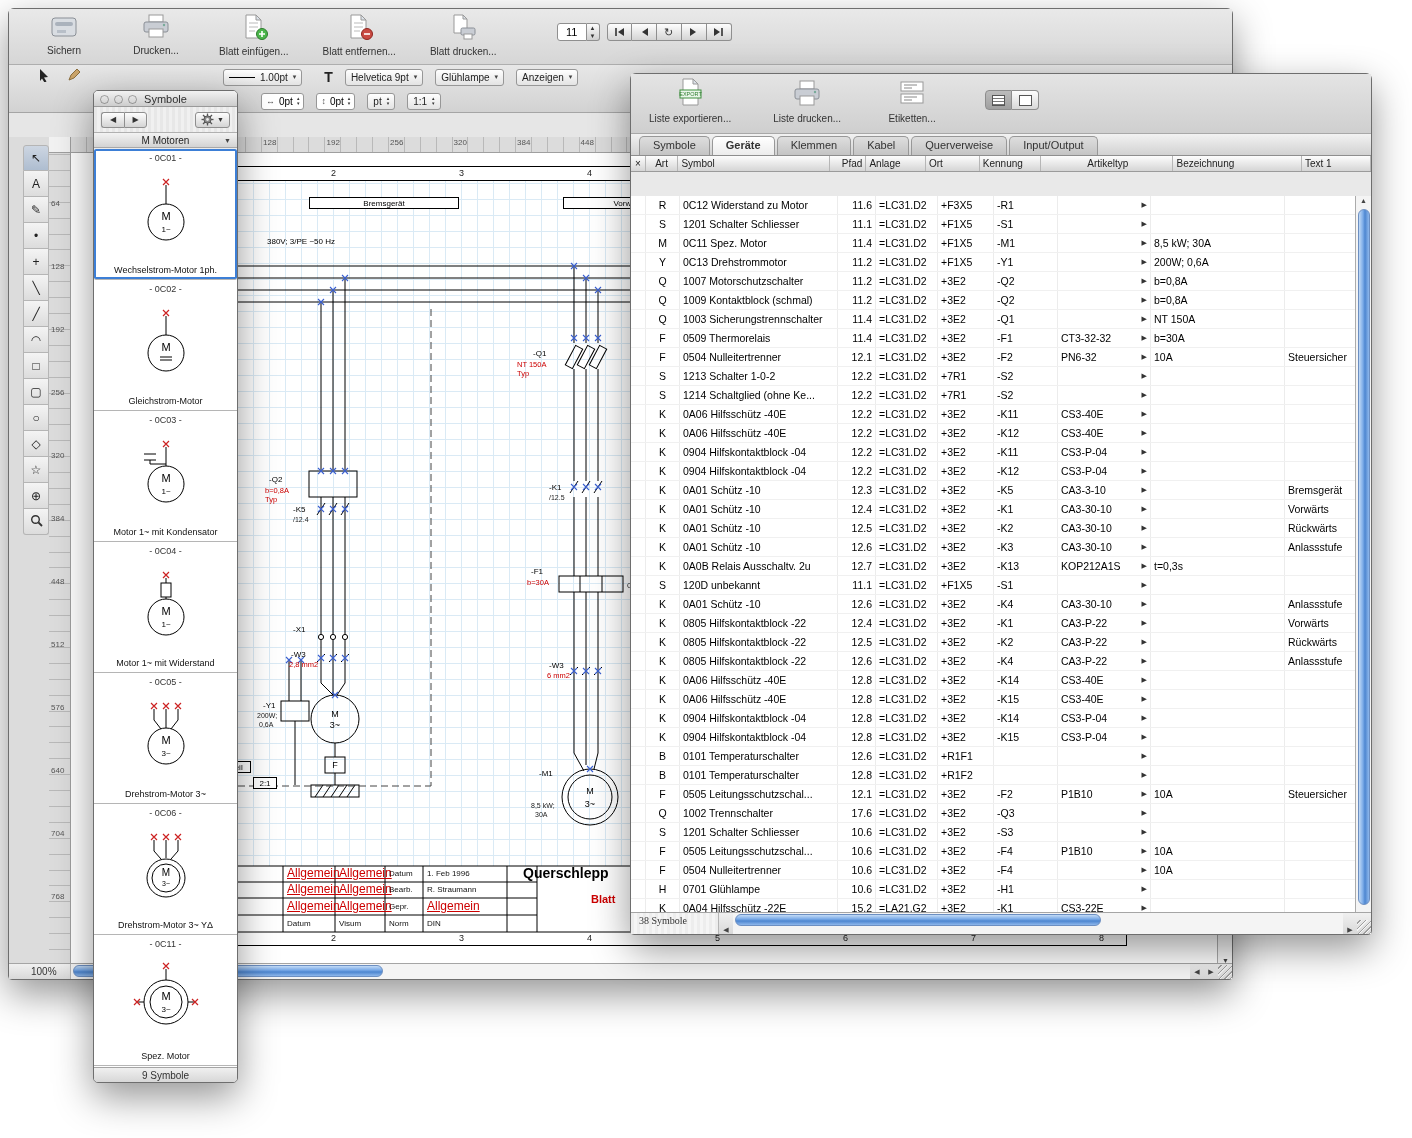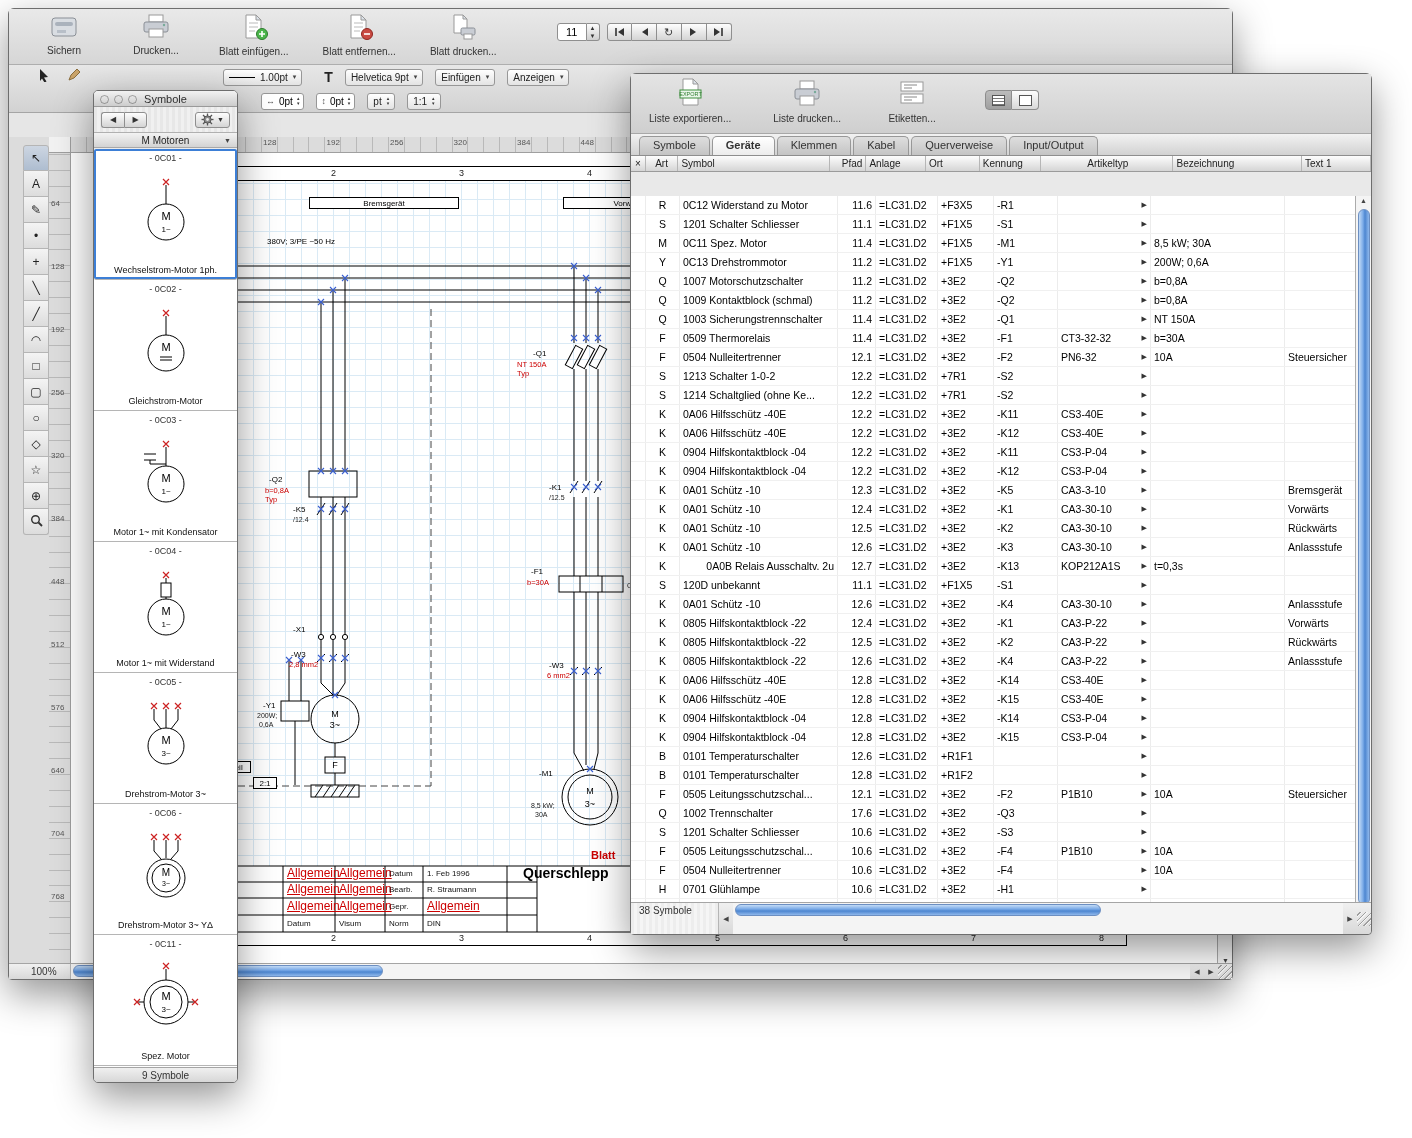--- a/index.html
+++ b/index.html
@@ -98,21 +98,21 @@
 .a-r{text-align:right;}
 .a-l{text-align:left;}
 .dbody{position:absolute;left:0;top:122px;right:16px;bottom:16px;background:#fff;overflow:hidden;}
 .drow{display:flex;height:19px;border-bottom:1px solid #f0f0f0;}
 .dcell{font-size:10.5px;color:#000;line-height:18px;border-right:1px solid #ececec;overflow:hidden;white-space:nowrap;padding:0 3px;flex:none;}
 .atcell{display:flex;justify-content:space-between;align-items:center;}
 .atcell .atext{overflow:hidden;white-space:nowrap;}
 .atcell .arrow{font-size:7px;color:#333;}
 .dvsb{position:absolute;right:0;top:122px;width:16px;bottom:16px;background:#f4f4f4;border-left:1px solid #ababab;}
 .dvsb .athumb{position:absolute;left:1.5px;width:12px;border-radius:6px;top:13px;bottom:13px;}
-.dbottom{position:absolute;left:0;bottom:0;height:32px;width:100%;background:linear-gradient(#f0f0f0,#d9d9d9);border-top:1px solid #a5a5a5;display:flex;align-items:center;border-radius:0 0 4px 4px;}
+.dbottom{position:absolute;left:0;bottom:0;height:22px;width:100%;background:linear-gradient(#f0f0f0,#d9d9d9);border-top:1px solid #a5a5a5;display:flex;align-items:flex-end;border-radius:0 0 4px 4px;font-family:Liberation Serif, serif;}
 .dstatus{width:88px;font-size:10px;color:#333;padding-left:8px;height:100%;line-height:15px;border-right:1px solid #b5b5b5;background:repeating-linear-gradient(90deg,#ededed 0 3px,#f5f5f5 3px 6px);}
 
 #palette-win{left:93px;top:90px;width:145px;height:993px;z-index:4;background:#ececec;border-radius:5px;}
 .ptitle{height:16px;background:linear-gradient(#f2f2f2,#cdcdcd);border-bottom:1px solid #9a9a9a;display:flex;align-items:center;justify-content:center;border-radius:4px 4px 0 0;position:relative;}
 .ptitle .title{font-size:11px;color:#2f2f2f;}
 .ptl{position:absolute;left:6px;top:3.5px;display:flex;gap:5px;}
 .ptl i{width:9px;height:9px;border-radius:50%;border:1px solid rgba(0,0,0,.3);}
 .pnav{height:26px;background:repeating-linear-gradient(90deg,#e7e7e7 0 3px,#f0f0f0 3px 6px);border-bottom:1px solid #b0b0b0;display:flex;align-items:center;padding:0 7px;justify-content:space-between;}
 .pnavgrp{display:flex;}
 .pnavbtn{width:23px;height:16px;border:1px solid #8f8f8f;background:linear-gradient(#fdfdfd,#d4d4d4);font-size:8px;color:#333;display:flex;align-items:center;justify-content:center;}
@@ -226,21 +226,21 @@
           <span class="linesample"></span>
           <span>1.00pt</span>
           <span class="dd">▾</span>
         </div>
       <span class="fb-T">T</span>
       <div class="fselect">
           <span>Helvetica 9pt</span>
           <span class="dd">▾</span>
         </div>
       <div class="fselect">
-          <span>Einfügen</span>
+          <span>Glühlampe</span>
           <span class="dd">▾</span>
         </div>
       <div class="fselect">
           <span>Anzeigen</span>
           <span class="dd">▾</span>
         </div>
     </div>
     <div class="frow second">
       <div class="ffield">
           <span class="dim">↔</span>
@@ -495,21 +495,21 @@
           <span class="lbl tb" style="left: 356px; top: 732px;">R. Straumann</span>
           <span class="lbl redsmall" style="left: 216px; top: 749px;">Allgemein</span>
           <span class="lbl redsmall" style="left: 268px; top: 749px;">Allgemein</span>
           <span class="lbl tb" style="left: 318px; top: 749px;">Gepr.</span>
           <span class="lbl redsmall" style="left: 356px; top: 749px;">Allgemein</span>
           <span class="lbl tb" style="left: 216px; top: 766px;">Datum</span>
           <span class="lbl tb" style="left: 268px; top: 766px;">Visum</span>
           <span class="lbl tb" style="left: 318px; top: 766px;">Norm</span>
           <span class="lbl tb" style="left: 356px; top: 766px;">DIN</span>
           <span class="lbl big" style="left: 452px; top: 716px;">Querschlepp</span>
-          <span class="lbl redbig" style="left: 520px; top: 698px;">Blatt</span>
+          <span class="lbl redbig" style="left: 520px; top: 742px;">Blatt</span>
         </div>
     </div>
 
     <div class="vsb">
       <span class="vsb-arrow up" style="top:1px">▲</span>
       <div class="athumb" style="top:16px;height:195px"></div>
       <span class="vsb-arrow down" style="bottom:1px">▼</span>
     </div>
 
     <div class="mbottom">
@@ -865,21 +865,21 @@
         <span class="dcell a-l atcell" style="width: 93px;">
           <span class="atext">CA3-30-10</span>
           <span class="arrow">▶</span>
         </span>
         <span class="dcell a-l" style="width: 134px;"></span>
         <span class="dcell a-l" style="width: 72px;">Anlassstufe</span>
       </div>
       <div class="drow">
         <span class="dcell a-c" style="width: 15px;"></span>
         <span class="dcell a-c" style="width: 34px;">K</span>
-        <span class="dcell a-l" style="width: 158px; text-align: right;">0A0B Relais Ausschaltv. 2u</span>
+        <span class="dcell a-l" style="width: 158px;">0A0B Relais Ausschaltv. 2u</span>
         <span class="dcell a-r" style="width: 38px;">12.7</span>
         <span class="dcell a-l" style="width: 62px;">=LC31.D2</span>
         <span class="dcell a-l" style="width: 56px;">+3E2</span>
         <span class="dcell a-l" style="width: 64px;">-K13</span>
         <span class="dcell a-l atcell" style="width: 93px;">
           <span class="atext">KOP212A1S</span>
           <span class="arrow">▶</span>
         </span>
         <span class="dcell a-l" style="width: 134px;">t=0,3s</span>
         <span class="dcell a-l" style="width: 72px;"></span>

